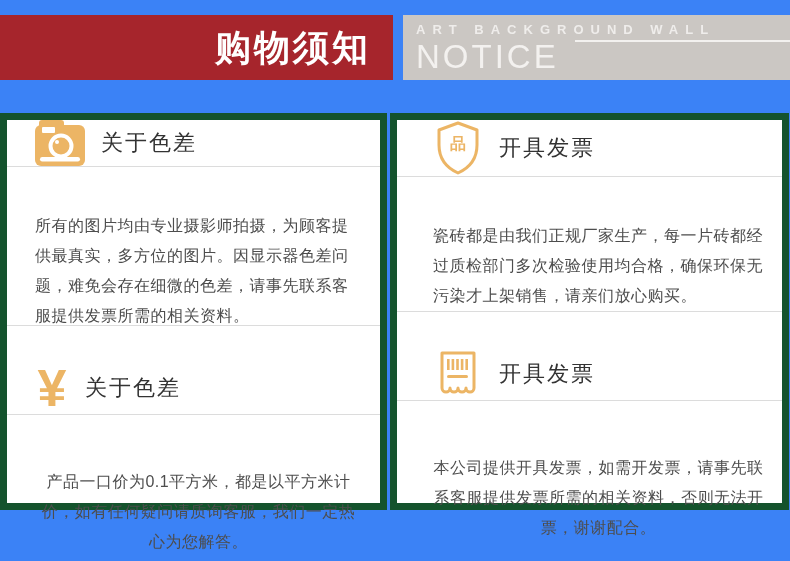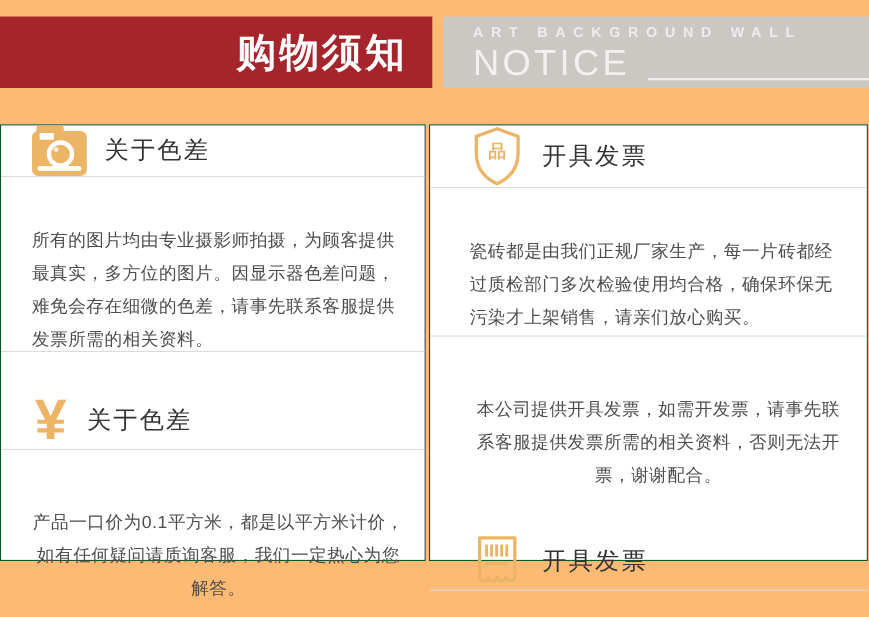--- a/index.html
+++ b/index.html
@@ -1,52 +1,52 @@
 <!DOCTYPE html>
 <html><head>
 <meta charset="utf-8">
 <style>
   * { margin: 0; padding: 0; box-sizing: border-box; }
   html, body { background: #fff; }
   body { font-family: "Liberation Sans", "DejaVu Sans", sans-serif; }
-  .page { position: relative; width: 790px; height: 561px; background: #fdba74; overflow: hidden; }
+  .page { position: relative; width: 790px; height: 561px; background: #3b82f6; overflow: hidden; }
 
   
   .banner { display: flex; margin-top: 15px; height: 65px; }
   .banner-red {
     width: 393px; height: 65px; background: #a6252c;
     display: flex; align-items: center; justify-content: flex-end;
     padding-right: 22px;
   }
   .banner-title {
     color: #fff; font-size: 36px; font-weight: bold; letter-spacing: 3px;
     line-height: 1;
   }
   .banner-gap { width: 10px; }
   .banner-gray {
     flex: 1; height: 65px; background: #cbc7c3;
     display: flex; flex-direction: column; justify-content: center;
-    padding: 0 0 0 27px;
+    padding: 0 0 0 13px;
   }
   .banner-sub {
     color: #efedeb; font-size: 13px; font-weight: 600; letter-spacing: 7px;
     margin-bottom: 3px; white-space: nowrap;
   }
-  .notice-row { display: flex; align-items: flex-end; }
+  .notice-row { display: flex; align-items: flex-start; }
   .notice-label {
     color: #f3f1ef; font-size: 33px; font-weight: 300; letter-spacing: 3px;
     line-height: 1;
   }
   .notice-line { flex: 1; height: 2px; background: #f3f1ef; margin-left: 16px; }
 
   
   .grid { display: flex; margin-top: 33px; }
   .col {
     width: 387px; height: 397px;
-    border: 1px solid #14532d; background: #fff;
+    border: 7px solid #14532d; background: #fff;
     display: flex; flex-direction: column; gap: 36px;
   }
   .col-right { width: 399px; margin-left: 3px; }
   .row { border-bottom: 1px solid #dcdcdc; padding-left: 28px; }
   .col-right .row { padding-left: 36px; }
   .row.last { border-bottom: none; }
   .title-row { height: 77px; display: flex; align-items: center; }
   .title-row.h2 { height: 87px; }
   .text-row { height: 123px; padding-top: 8px; padding-right: 18px; }
   .text-row.h2 { height: 109px; padding-top: 16px; text-align: center; }
@@ -131,36 +131,36 @@
             </svg>
             <span class="shield-glyph">品</span>
           </span>
         </span>
         <h3 class="sec-title">开具发票</h3>
       </div>
       <div class="row text-row">
         <p class="sec-body">瓷砖都是由我们正规厂家生产，每一片砖都经过质检部门多次检验使用均合格，确保环保无污染才上架销售，请亲们放心购买。</p>
       </div>
 
-      <div class="row text-row h2 last">
-        <p class="sec-body">本公司提供开具发票，如需开发票，请事先联系客服提供发票所需的相关资料，否则无法开票，谢谢配合。</p>
-      </div>
       <div class="row title-row h2">
         <span class="icon-box">
           <svg width="48" height="52" viewBox="0 0 48 52" aria-hidden="true">
             <path d="M8 5 H40 V40 a4 4 0 0 1 -8 0 a4 4 0 0 1 -8 0 a4 4 0 0 1 -8 0 a4 4 0 0 1 -8 0 Z" fill="none" stroke="#ecb565" stroke-width="3" stroke-linejoin="round"></path>
             <g fill="#ecb565">
               <rect x="13" y="11" width="2.6" height="11"></rect>
               <rect x="17.6" y="11" width="2.6" height="11"></rect>
               <rect x="22.2" y="11" width="2.6" height="11"></rect>
               <rect x="26.8" y="11" width="2.6" height="11"></rect>
               <rect x="31.4" y="11" width="2.6" height="11"></rect>
               <rect x="13" y="27" width="21" height="3" rx="1.5"></rect>
             </g>
           </svg>
         </span>
         <h3 class="sec-title">开具发票</h3>
       </div>
+      <div class="row text-row h2 last">
+        <p class="sec-body">本公司提供开具发票，如需开发票，请事先联系客服提供发票所需的相关资料，否则无法开票，谢谢配合。</p>
+      </div>
 
     </section>
 
   </main>
 </div>
 
 </body></html>

